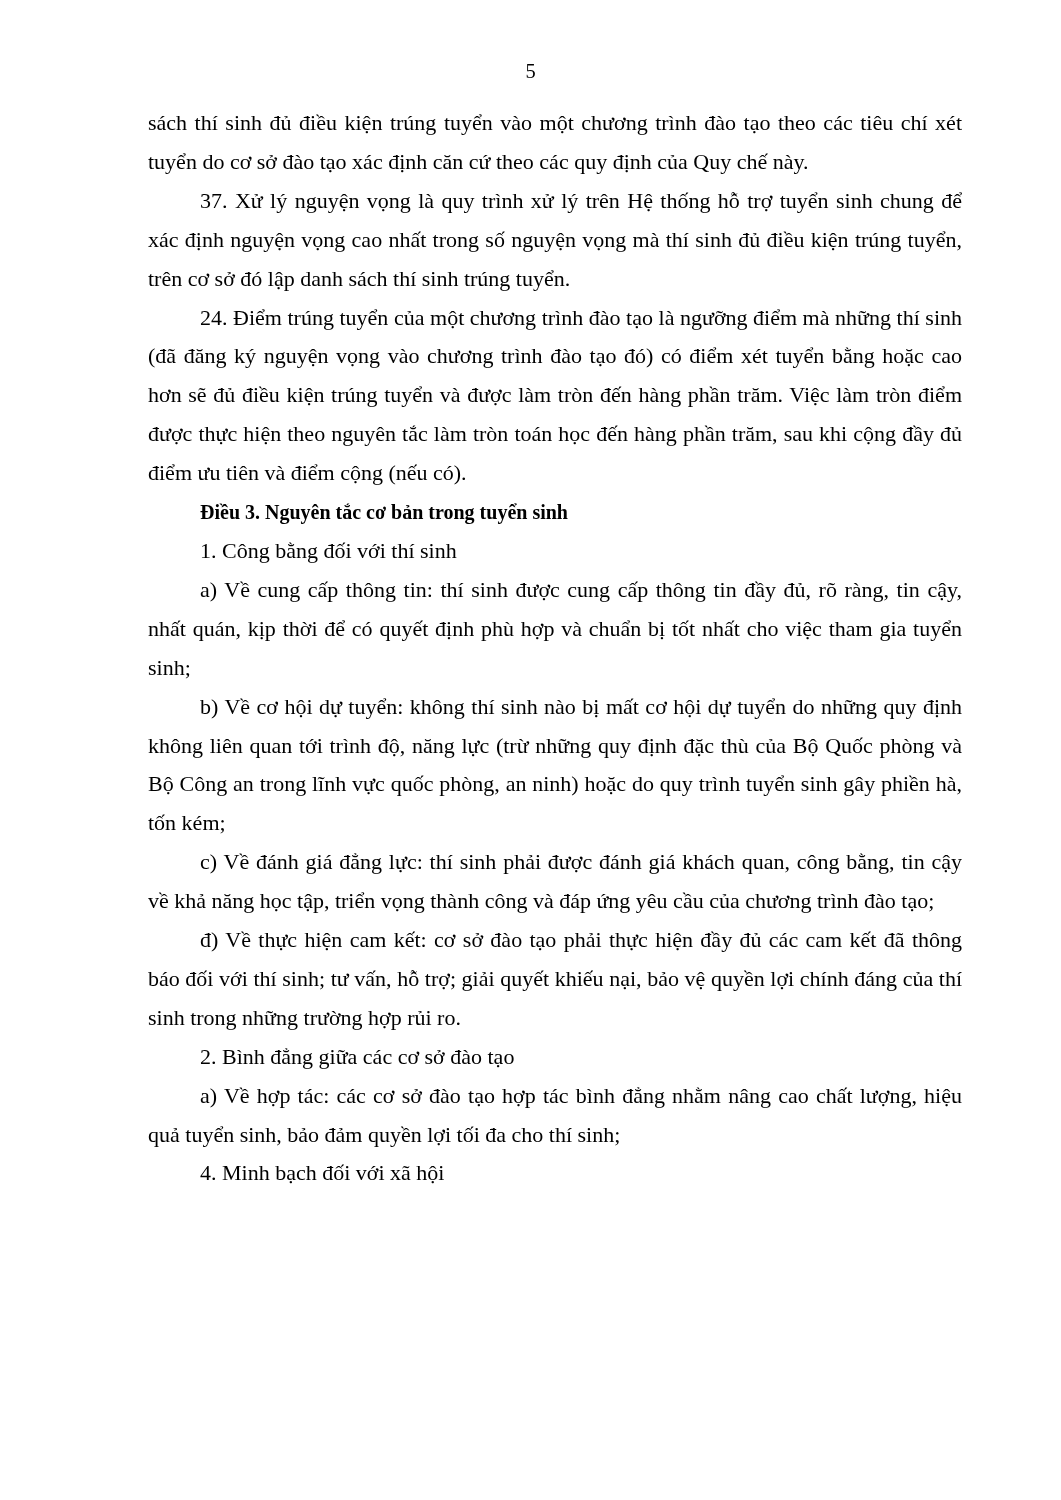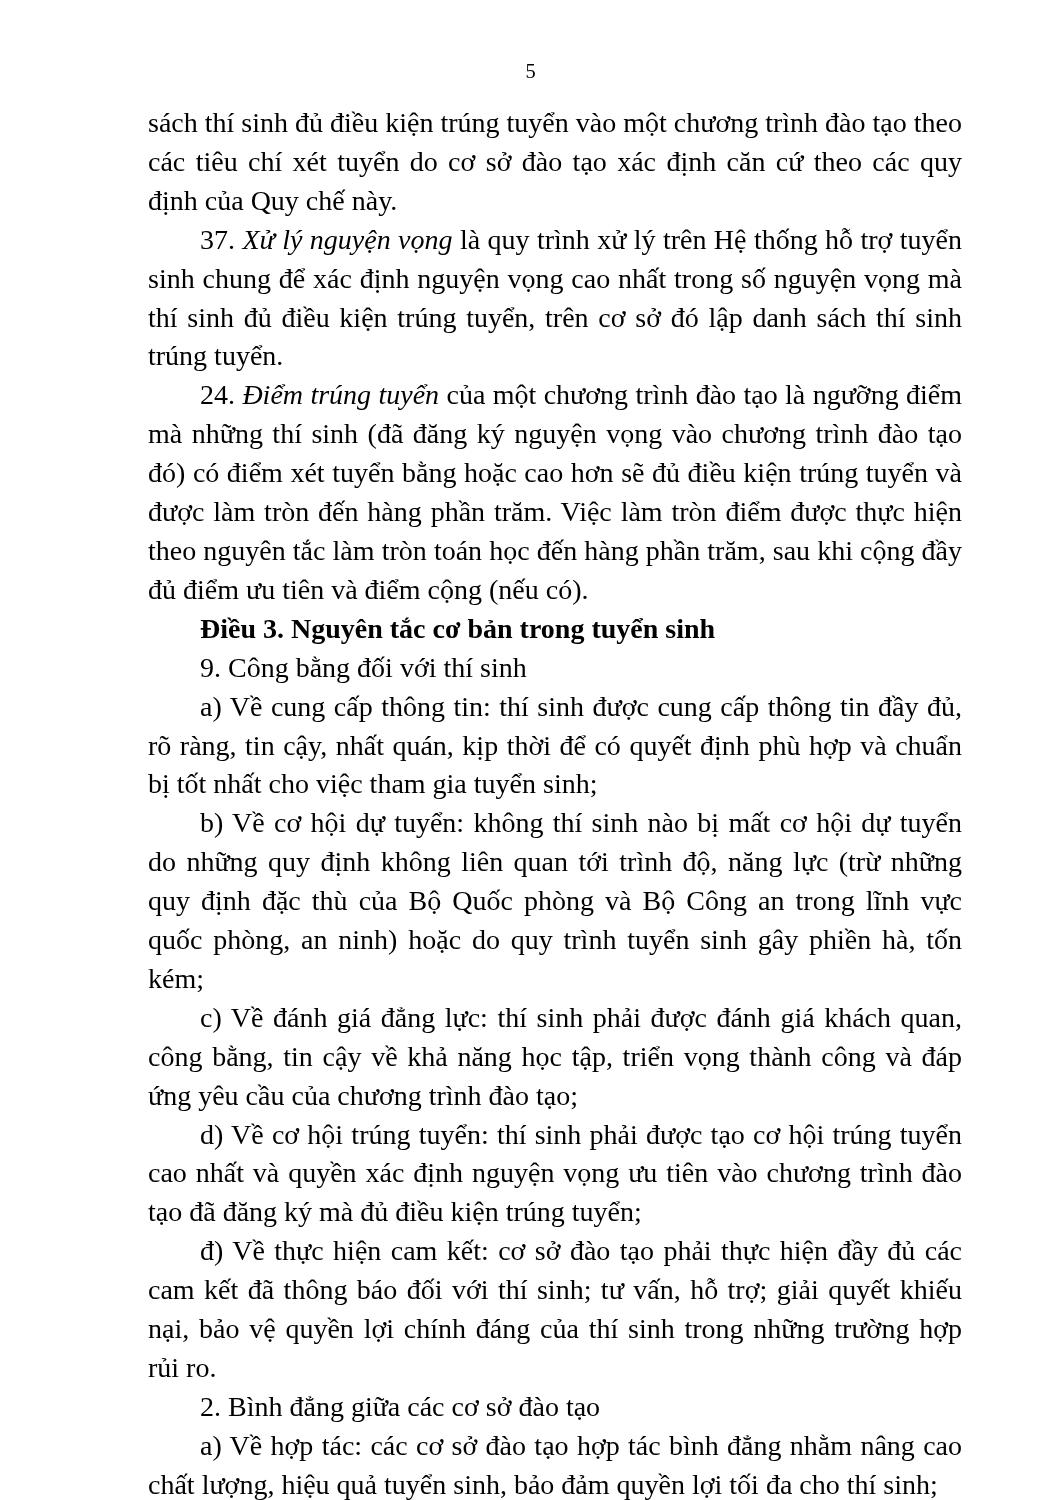--- a/index.html
+++ b/index.html
@@ -31,74 +31,72 @@
     font-family: "Liberation Serif", "DejaVu Serif", serif;
   }
   .body-block {
     position: absolute;
     top: 104px;
     left: 148px;
     width: 814px;
   }
   p.para {
     margin: 0;
-    font-size: 28px;
+    font-size: 22px;
     line-height: 38.9px;
     text-align: justify;
     text-justify: inter-word;
     text-indent: 52px;
     font-family: "Liberation Serif", "DejaVu Serif", serif;
     -webkit-hyphens: none;
     hyphens: none;
   }
   p.para.no-indent {
     text-indent: 0;
   }
   p.para.last-left {
     text-align: left;
   }
   .heading {
     margin: 0;
-    font-size: 28px;
+    font-size: 20px;
     line-height: 38.9px;
     text-indent: 52px;
     font-weight: bold;
     text-align: left;
     font-family: "Liberation Serif", "DejaVu Serif", serif;
   }
   .term {
-    font-style: italic;
   }
 </style>
 </head>
 <body>
 
 <div class="page">
 
   <div class="page-number">5</div>
 
   <div class="body-block">
 
     <p class="para no-indent">sách thí sinh đủ điều kiện trúng tuyển vào một chương trình đào tạo theo các tiêu chí xét tuyển do cơ sở đào tạo xác định căn cứ theo các quy định của Quy chế này.</p>
 
     <p class="para"><span>37.</span><span> </span><span class="term">Xử lý nguyện vọng</span><span> là quy trình xử lý trên Hệ thống hỗ trợ tuyển sinh chung để xác định nguyện vọng cao nhất trong số nguyện vọng mà thí sinh đủ điều kiện trúng tuyển, trên cơ sở đó lập danh sách thí sinh trúng tuyển.</span></p>
 
     <p class="para"><span>24.</span><span> </span><span class="term">Điểm trúng tuyển</span><span> của một chương trình đào tạo là ngưỡng điểm mà những thí sinh (đã đăng ký nguyện vọng vào chương trình đào tạo đó) có điểm xét tuyển bằng hoặc cao hơn sẽ đủ điều kiện trúng tuyển và được làm tròn đến hàng phần trăm. Việc làm tròn điểm được thực hiện theo nguyên tắc làm tròn toán học đến hàng phần trăm, sau khi cộng đầy đủ điểm ưu tiên và điểm cộng (nếu có).</span></p>
 
     <p class="heading">Điều 3. Nguyên tắc cơ bản trong tuyển sinh</p>
 
-    <p class="para last-left">9. Công bằng đối với thí sinh</p>
+    <p class="para last-left">1. Công bằng đối với thí sinh</p>
 
     <p class="para">a) Về cung cấp thông tin: thí sinh được cung cấp thông tin đầy đủ, rõ ràng, tin cậy, nhất quán, kịp thời để có quyết định phù hợp và chuẩn bị tốt nhất cho việc tham gia tuyển sinh;</p>
 
     <p class="para">b) Về cơ hội dự tuyển: không thí sinh nào bị mất cơ hội dự tuyển do những quy định không liên quan tới trình độ, năng lực (trừ những quy định đặc thù của Bộ Quốc phòng và Bộ Công an trong lĩnh vực quốc phòng, an ninh) hoặc do quy trình tuyển sinh gây phiền hà, tốn kém;</p>
 
     <p class="para">c) Về đánh giá đẳng lực: thí sinh phải được đánh giá khách quan, công bằng, tin cậy về khả năng học tập, triển vọng thành công và đáp ứng yêu cầu của chương trình đào tạo;</p>
 
-    <p class="para">d) Về cơ hội trúng tuyển: thí sinh phải được tạo cơ hội trúng tuyển cao nhất và quyền xác định nguyện vọng ưu tiên vào chương trình đào tạo đã đăng ký mà đủ điều kiện trúng tuyển;</p>
 
     <p class="para">đ) Về thực hiện cam kết: cơ sở đào tạo phải thực hiện đầy đủ các cam kết đã thông báo đối với thí sinh; tư vấn, hỗ trợ; giải quyết khiếu nại, bảo vệ quyền lợi chính đáng của thí sinh trong những trường hợp rủi ro.</p>
 
     <p class="para last-left">2. Bình đẳng giữa các cơ sở đào tạo</p>
 
     <p class="para">a) Về hợp tác: các cơ sở đào tạo hợp tác bình đẳng nhằm nâng cao chất lượng, hiệu quả tuyển sinh, bảo đảm quyền lợi tối đa cho thí sinh;</p>
 
 
     <p class="para last-left">4. Minh bạch đối với xã hội</p>
 

